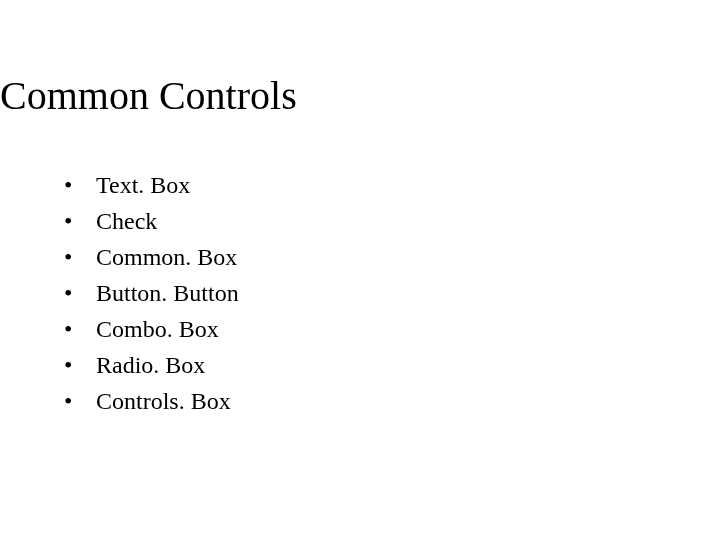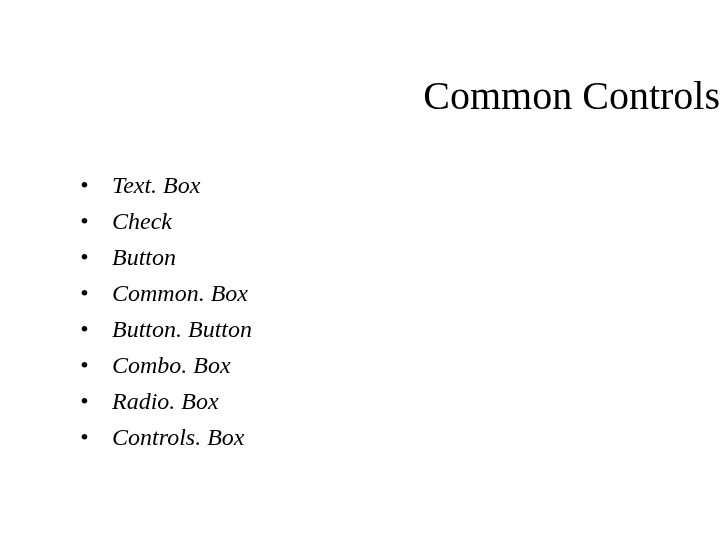--- a/index.html
+++ b/index.html
@@ -14,29 +14,28 @@
       font-family: "Times New Roman", Times, serif;
       color: #000000;
       position: relative;
     }
     .slide {
       width: 100%;
       height: 100%;
       padding-top: 72px;
     }
     .title {
-      text-align: right;
+      text-align: left;
       font-size: 40px;
       font-weight: normal;
       margin-bottom: 48px;
     }
     .bullet-list {
       list-style: none;
-      padding-left: 80px;
-      font-style: italic;
+      padding-left: 64px;
     }
     .bullet-item {
       font-size: 24px;
       line-height: 1.5;
       position: relative;
       padding-left: 32px;
     }
     .bullet-item::before {
       content: "•";
       position: absolute;
@@ -45,20 +44,19 @@
     }
   </style>
 </head>
 <body>
 
 <div class="slide">
   <h1 class="title">Common Controls</h1>
   <ul class="bullet-list">
     <li class="bullet-item">Text. Box</li>
     <li class="bullet-item">Check</li>
-    <li class="bullet-item">Button</li>
     <li class="bullet-item">Common. Box</li>
     <li class="bullet-item">Button. Button</li>
     <li class="bullet-item">Combo. Box</li>
     <li class="bullet-item">Radio. Box</li>
     <li class="bullet-item">Controls. Box</li>
   </ul>
 </div>
 
 </body></html>

